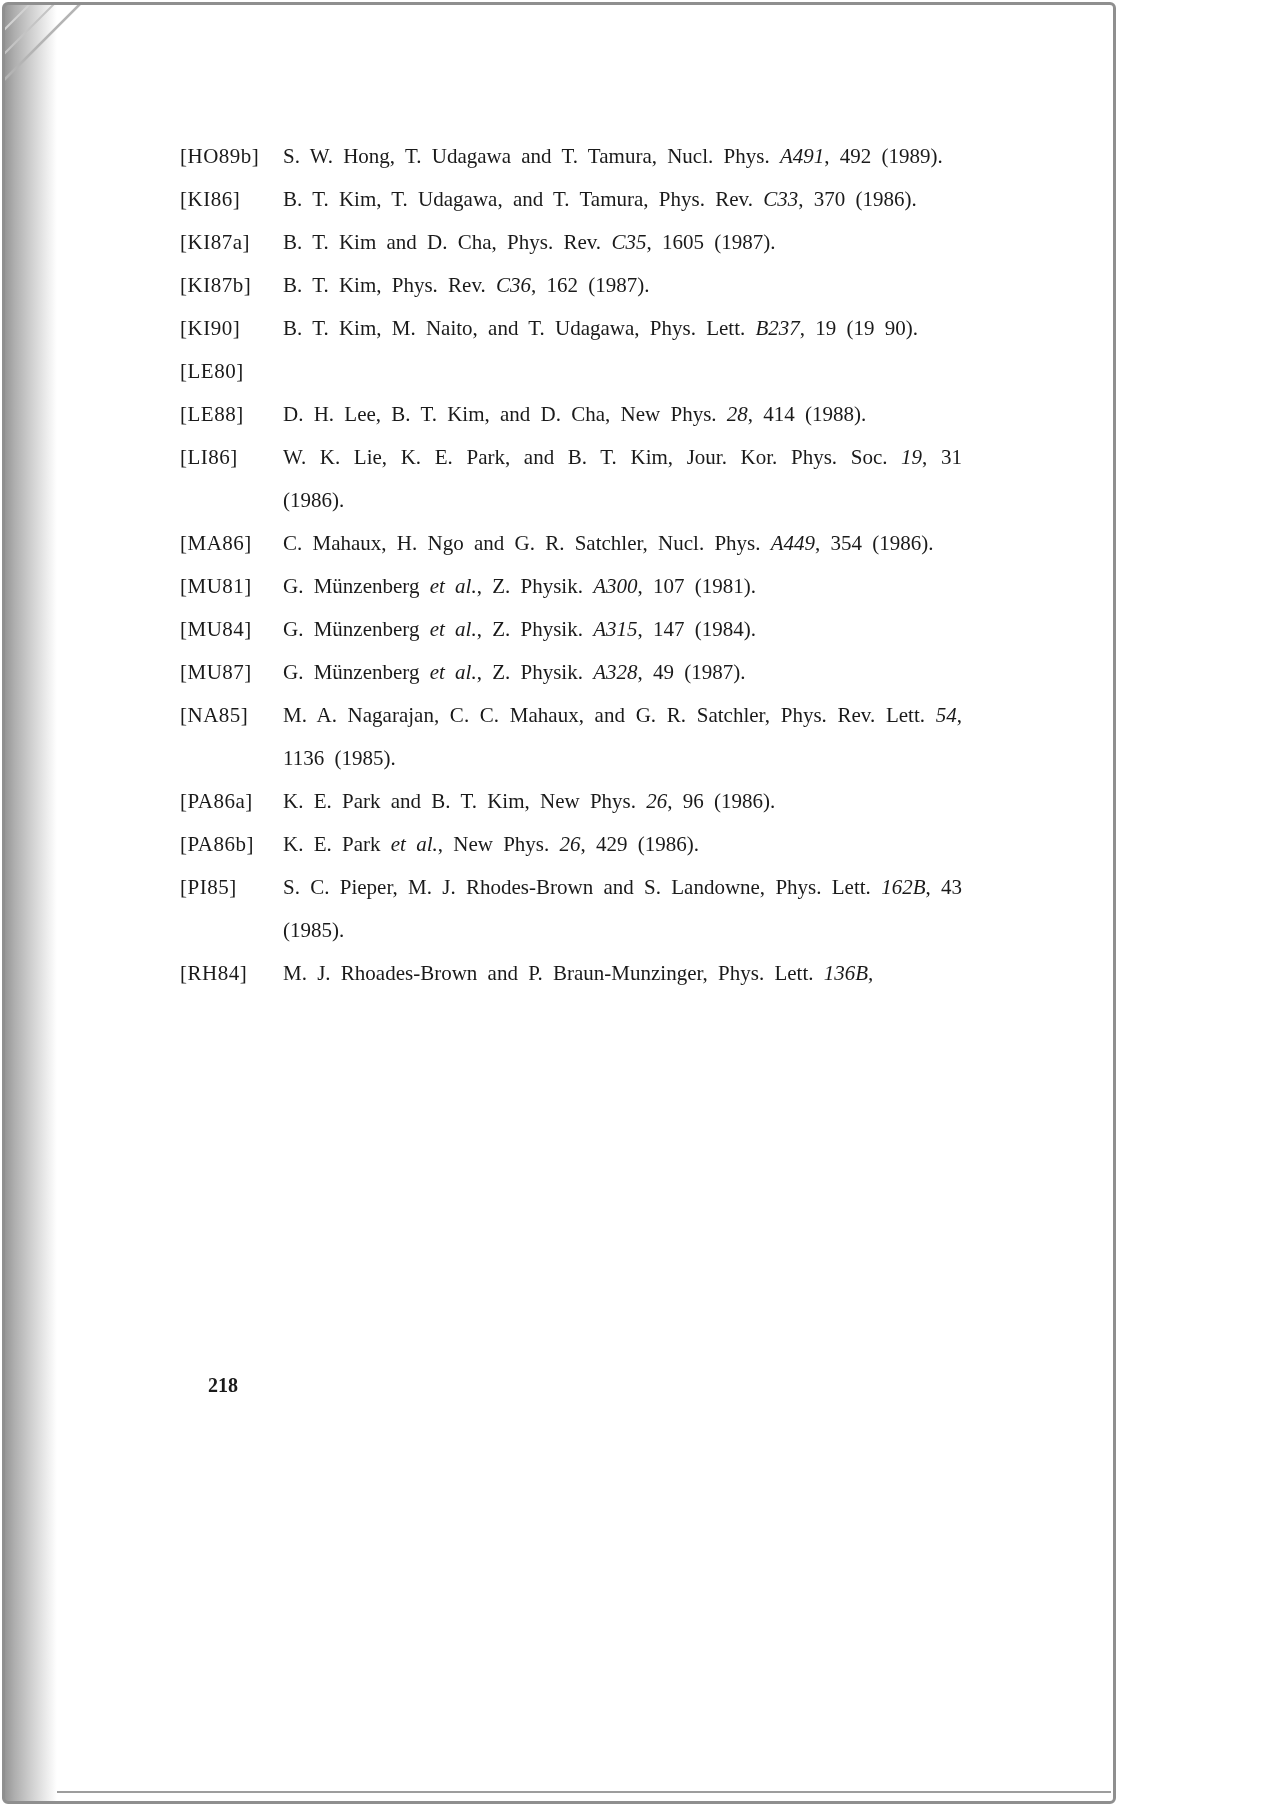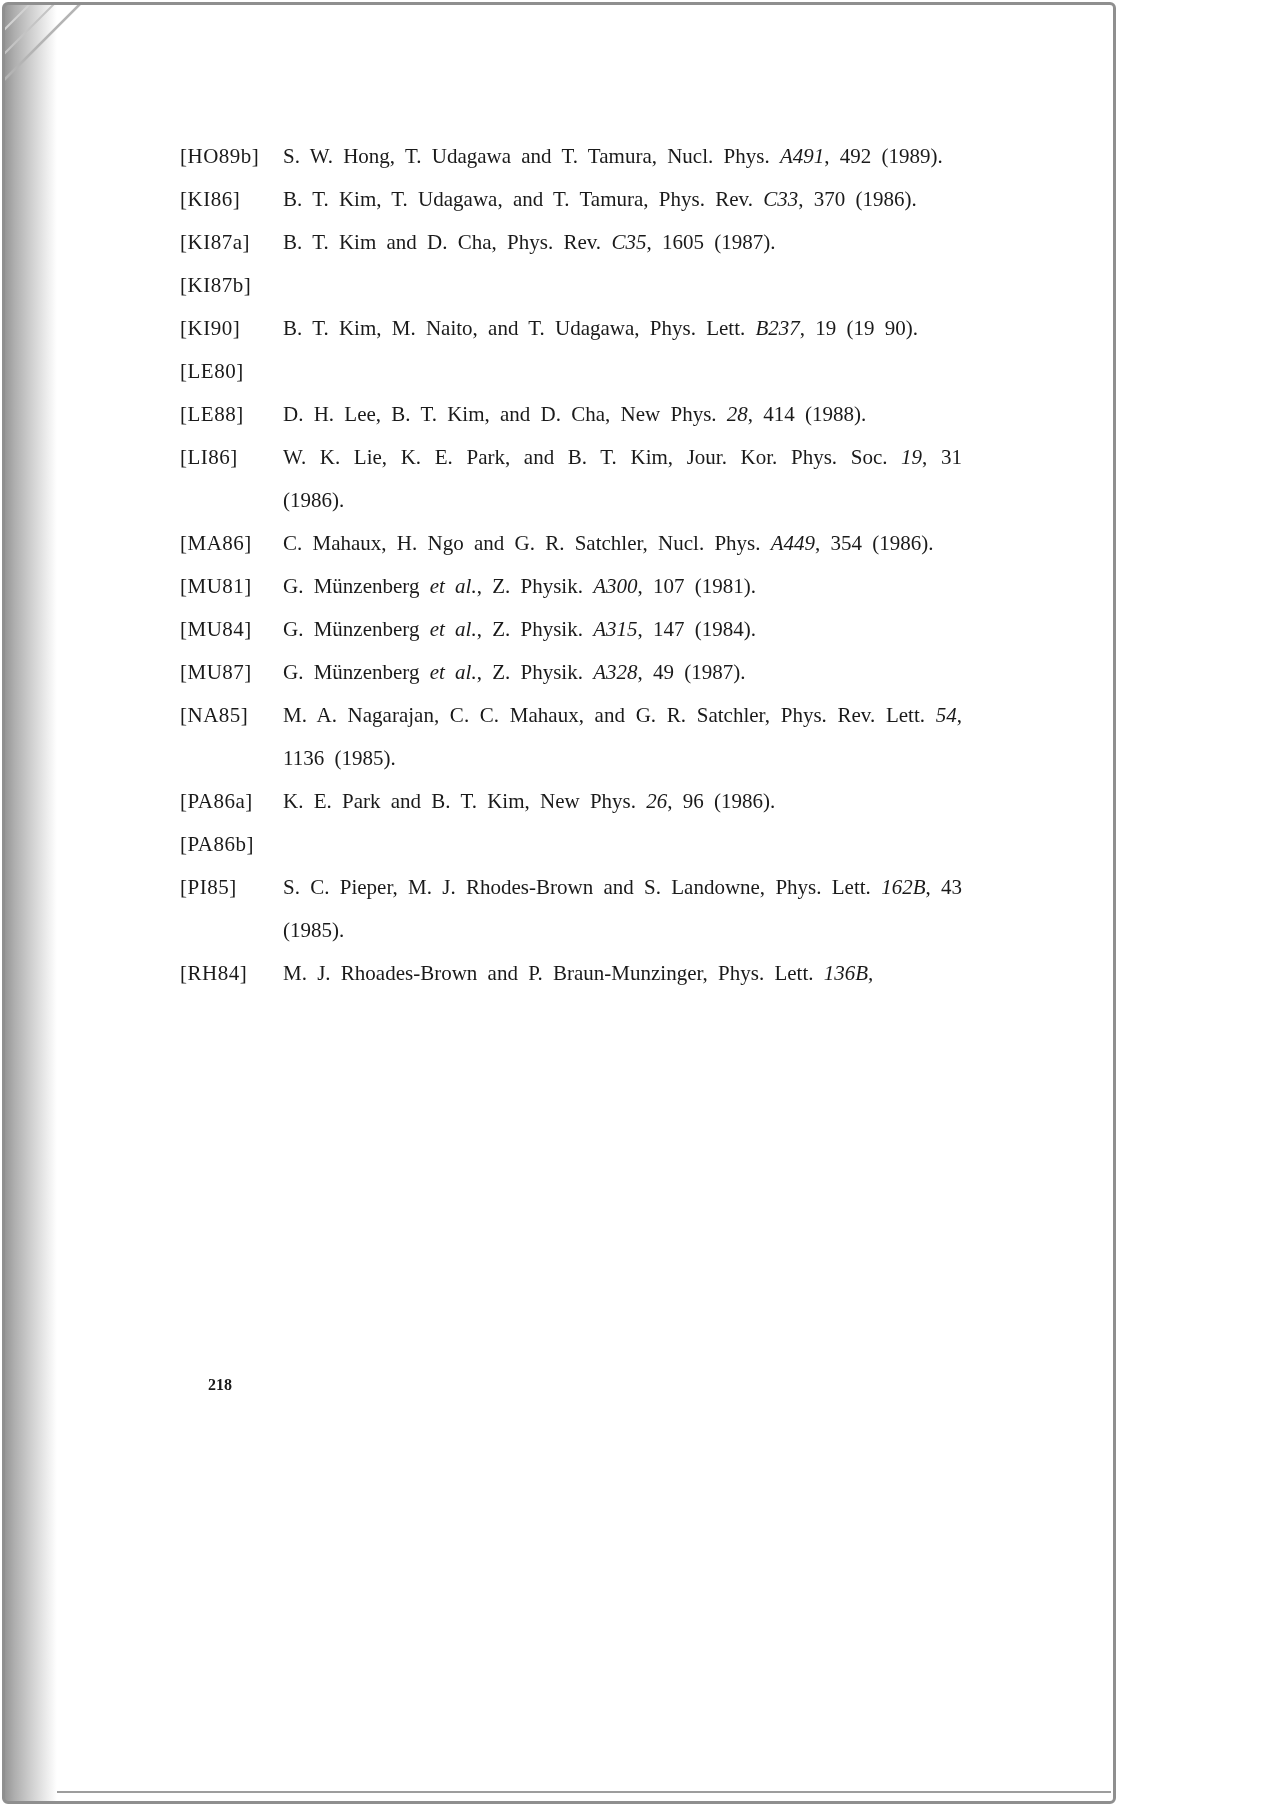--- a/index.html
+++ b/index.html
@@ -59,21 +59,21 @@
   }
   .entry .lbl { text-align: left; letter-spacing: 0.5px; white-space: nowrap; }
   .entry .txt { text-align: justify; }
 
   .it { font-style: italic; }
 
   .pagenum {
     position: absolute;
     left: 208px;
     top: 1372px;
-    font-size: 16px;
+    font-size: 20px;
     font-weight: bold;
     line-height: 26px;
   }
 </style>
 </head>
 <body>
 
 <div class="scan">
 
   <div class="spine"></div>
@@ -99,20 +99,21 @@
     <span class="txt"><span>B. T. Kim, T. Udagawa, and T. Tamura, Phys. Rev. </span><span class="it">C33</span><span>, 370 (1986).</span></span>
   </div>
 
   <div class="entry">
     <span class="lbl">[KI87a]</span>
     <span class="txt"><span>B. T. Kim and D. Cha, Phys. Rev. </span><span class="it">C35</span><span>, 1605 (1987).</span></span>
   </div>
 
   <div class="entry">
     <span class="lbl">[KI87b]</span>
+    <span class="txt"><span>B. T. Kim, Phys. Rev. </span><span class="it">C36</span><span>, 162 (1987).</span></span>
   </div>
 
 
   <div class="entry">
     <span class="lbl">[KI90]</span>
     <span class="txt"><span>B. T. Kim, M. Naito, and T. Udagawa, Phys. Lett. </span><span class="it">B237</span><span>, 19 (19 90).</span></span>
   </div>
 
   <div class="entry">
     <span class="lbl">[LE80]</span>
@@ -153,20 +154,21 @@
     <span class="txt"><span>M. A. Nagarajan, C. C. Mahaux, and G. R. Satchler, Phys. Rev. Lett. </span><span class="it">54</span><span>, 1136 (1985).</span></span>
   </div>
 
   <div class="entry">
     <span class="lbl">[PA86a]</span>
     <span class="txt"><span>K. E. Park and B. T. Kim, New Phys. </span><span class="it">26</span><span>, 96 (1986).</span></span>
   </div>
 
   <div class="entry">
     <span class="lbl">[PA86b]</span>
+    <span class="txt"><span>K. E. Park </span><span class="it">et al.</span><span>, New Phys. </span><span class="it">26</span><span>, 429 (1986).</span></span>
   </div>
 
   <div class="entry">
     <span class="lbl">[PI85]</span>
     <span class="txt"><span>S. C. Pieper, M. J. Rhodes-Brown and S. Landowne, Phys. Lett. </span><span class="it">162B</span><span>, 43 (1985).</span></span>
   </div>
 
 
   <div class="entry">
     <span class="lbl">[RH84]</span>

